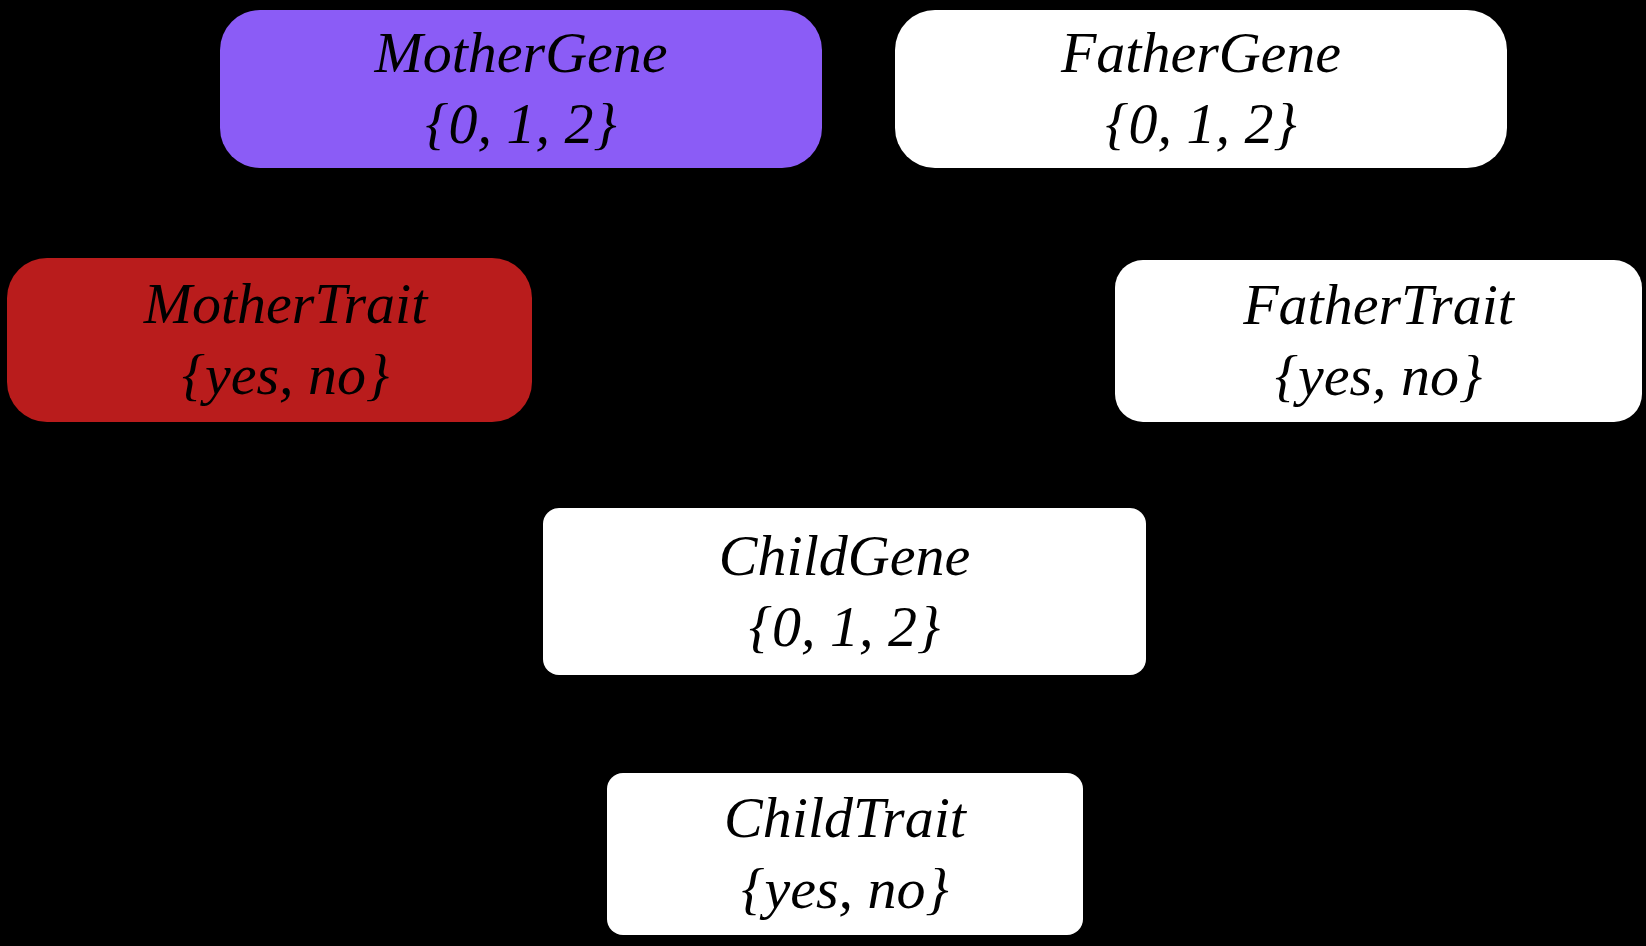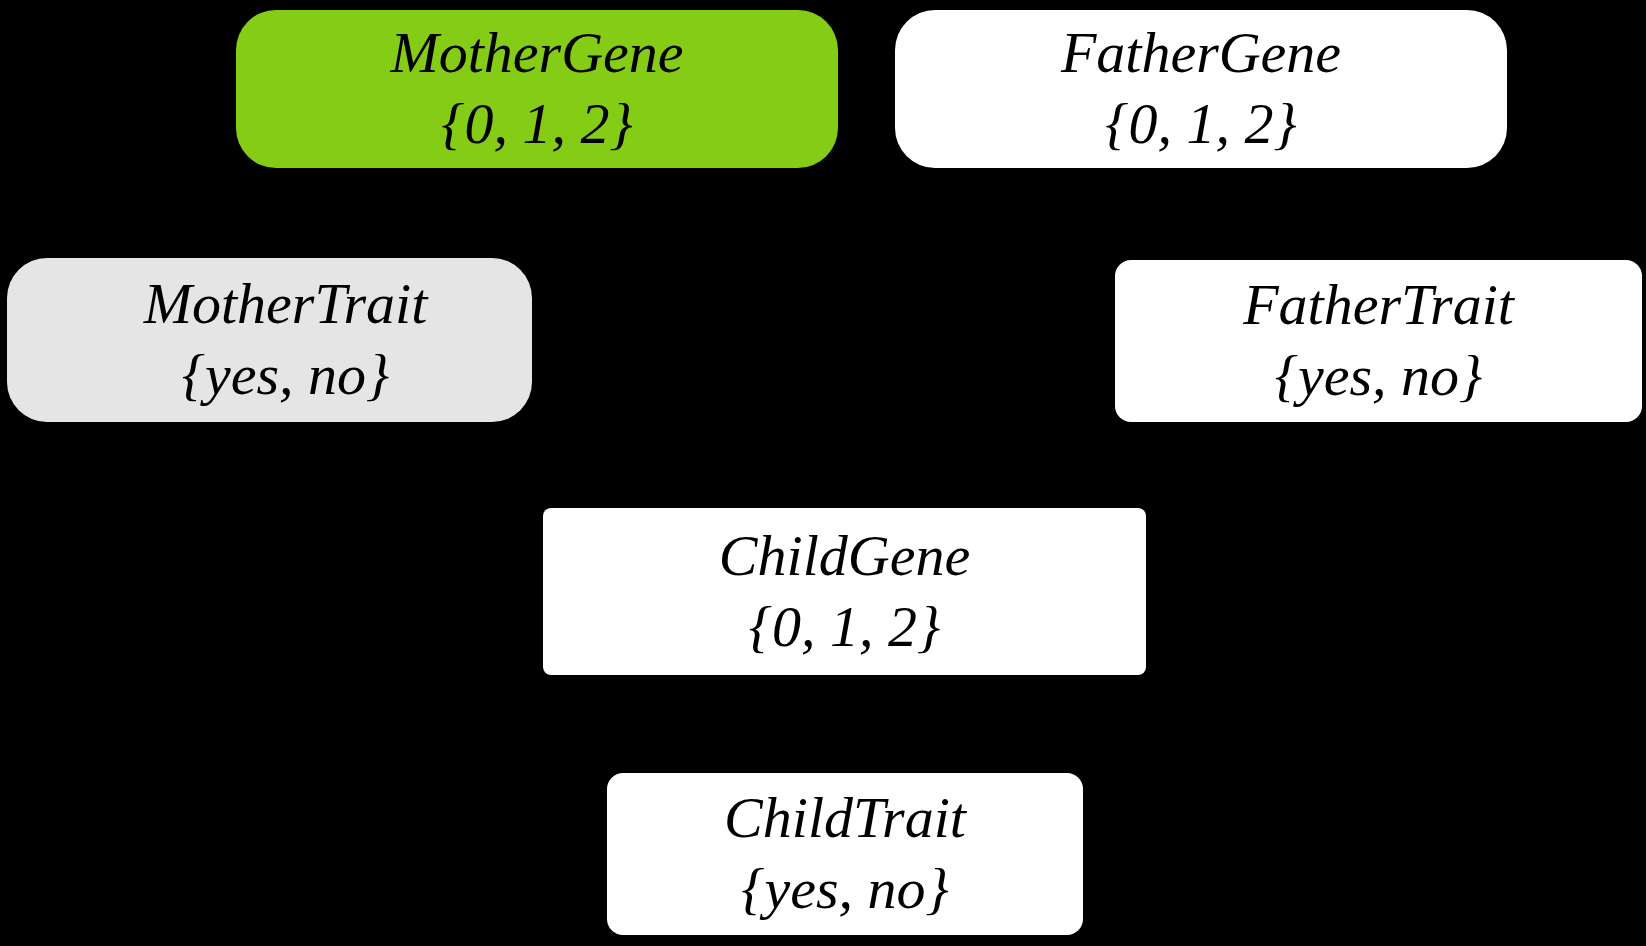--- a/index.html
+++ b/index.html
@@ -29,37 +29,37 @@
     font-size: 58px;
     line-height: 1.22;
     white-space: nowrap;
   }
 </style>
 </head>
 <body>
 
 <div id="canvas" style="width: 1646px; height: 946px; background: rgb(0, 0, 0);">
 
-<div class="node" style="left: 220px; top: 10px; width: 602px; height: 158px; background: #84cc16; color: rgb(0, 0, 0); border-radius: 40px; margin-left: 16px;">
+<div class="node" style="left: 220px; top: 10px; width: 602px; height: 158px; background: #8b5cf6; color: rgb(0, 0, 0); border-radius: 40px;">
       <div class="node-title">MotherGene</div>
       <div class="node-domain">{0, 1, 2}</div>
     </div>
     <div class="node" style="left: 863px; top: 10px; width: 612px; height: 158px; background: rgb(255, 255, 255); color: rgb(0, 0, 0); border-radius: 40px; margin-left: 32px;">
       <div class="node-title">FatherGene</div>
       <div class="node-domain">{0, 1, 2}</div>
     </div>
-    <div class="node" style="left: 7px; top: 258px; width: 525px; height: 164px; background: #e5e5e5; color: rgb(0, 0, 0); border-radius: 40px; padding-left: 32px;">
+    <div class="node" style="left: 7px; top: 258px; width: 525px; height: 164px; background: #b91c1c; color: rgb(0, 0, 0); border-radius: 40px; padding-left: 32px;">
       <div class="node-title">MotherTrait</div>
       <div class="node-domain">{yes, no}</div>
     </div>
-    <div class="node" style="left: 1115px; top: 260px; width: 527px; height: 162px; background: rgb(255, 255, 255); color: rgb(0, 0, 0); border-radius: 16px;">
+    <div class="node" style="left: 1115px; top: 260px; width: 527px; height: 162px; background: rgb(255, 255, 255); color: rgb(0, 0, 0); border-radius: 28px;">
       <div class="node-title">FatherTrait</div>
       <div class="node-domain">{yes, no}</div>
     </div>
-    <div class="node" style="left: 543px; top: 508px; width: 603px; height: 167px; background: rgb(255, 255, 255); color: rgb(0, 0, 0); border-radius: 8px;">
+    <div class="node" style="left: 543px; top: 508px; width: 603px; height: 167px; background: rgb(255, 255, 255); color: rgb(0, 0, 0); border-radius: 16px;">
       <div class="node-title">ChildGene</div>
       <div class="node-domain">{0, 1, 2}</div>
     </div>
     <div class="node" style="left: 607px; top: 773px; width: 476px; height: 162px; background: rgb(255, 255, 255); color: rgb(0, 0, 0); border-radius: 16px;">
       <div class="node-title">ChildTrait</div>
       <div class="node-domain">{yes, no}</div>
     </div>
   </div>
 
 </body></html>

